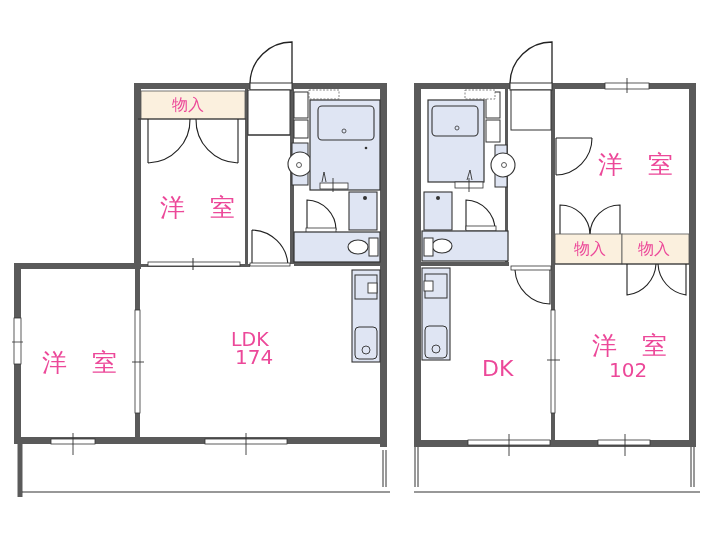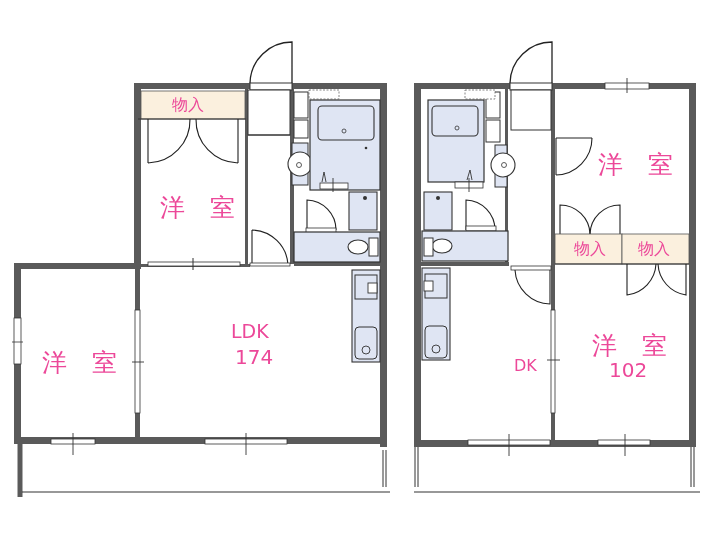--- a/index.html
+++ b/index.html
@@ -185,21 +185,21 @@
     <rect x="468" y="440" width="82" height="5" fill="#fff" stroke="#333" stroke-width="0.8"></rect>
     <line x1="509" y1="434" x2="509" y2="456" stroke="#333" stroke-width="0.9"></line>
     <rect x="598" y="440" width="52" height="5" fill="#fff" stroke="#333" stroke-width="0.8"></rect>
     <line x1="625" y1="434" x2="625" y2="456" stroke="#333" stroke-width="0.9"></line>
   </g>
 </svg>
 
 <div class="lbl store" style="left:172px; top:97px;">物入</div>
 <div class="lbl jp" style="left:160px; top:195px;">洋　室</div>
 <div class="lbl jp" style="left:42px; top:350px;">洋　室</div>
-<div class="lbl room-l" style="left:231px; top:322px;">LDK</div>
+<div class="lbl room-l" style="left:231px; top:330px;">LDK</div>
 <div class="lbl num" style="left:235px; top:347px;">174</div>
 
 <div class="lbl jp" style="left:598px; top:152px;">洋　室</div>
 <div class="lbl store" style="left:574px; top:241px;">物入</div>
 <div class="lbl store" style="left:638px; top:241px;">物入</div>
 <div class="lbl jp" style="left:592px; top:333px;">洋　室</div>
 <div class="lbl num" style="left:609px; top:360px;">102</div>
-<div class="lbl room-l" style="left:482px; top:358px; font-size:16px;margin-left:32px;">DK</div>
+<div class="lbl room-l" style="left:482px; top:358px; font-size:22px;">DK</div>
 
 </body></html>

